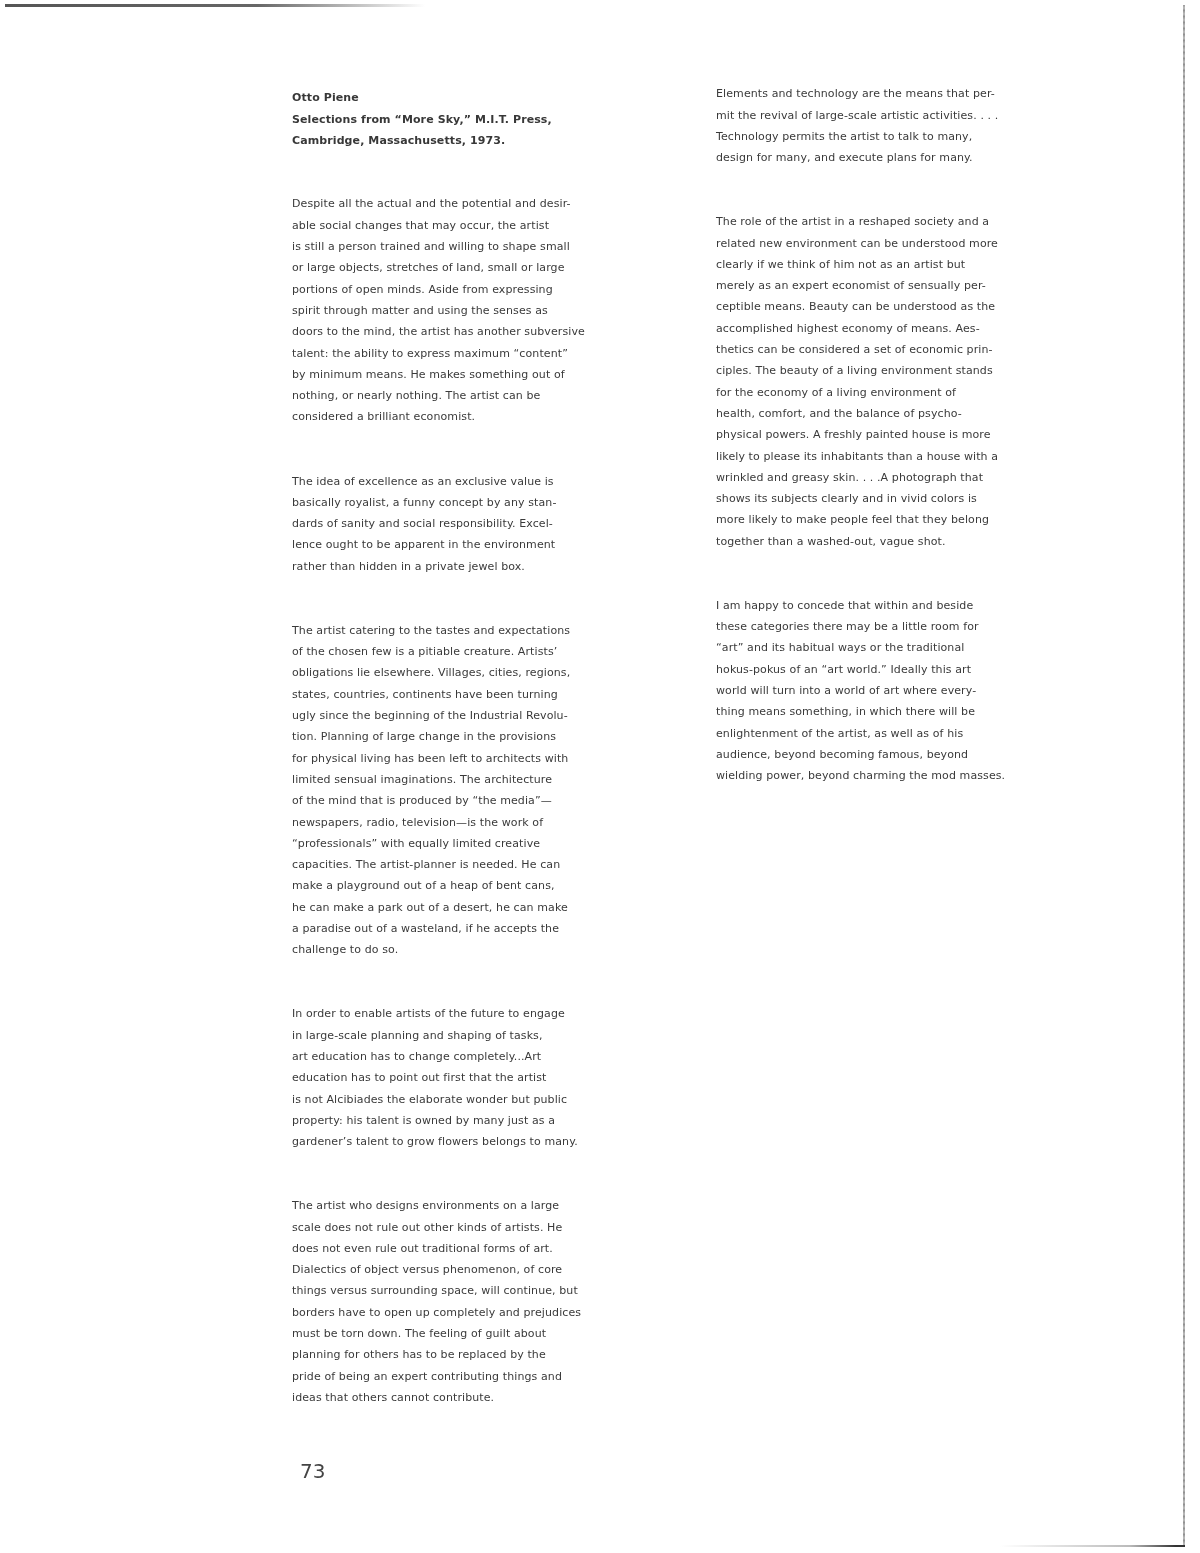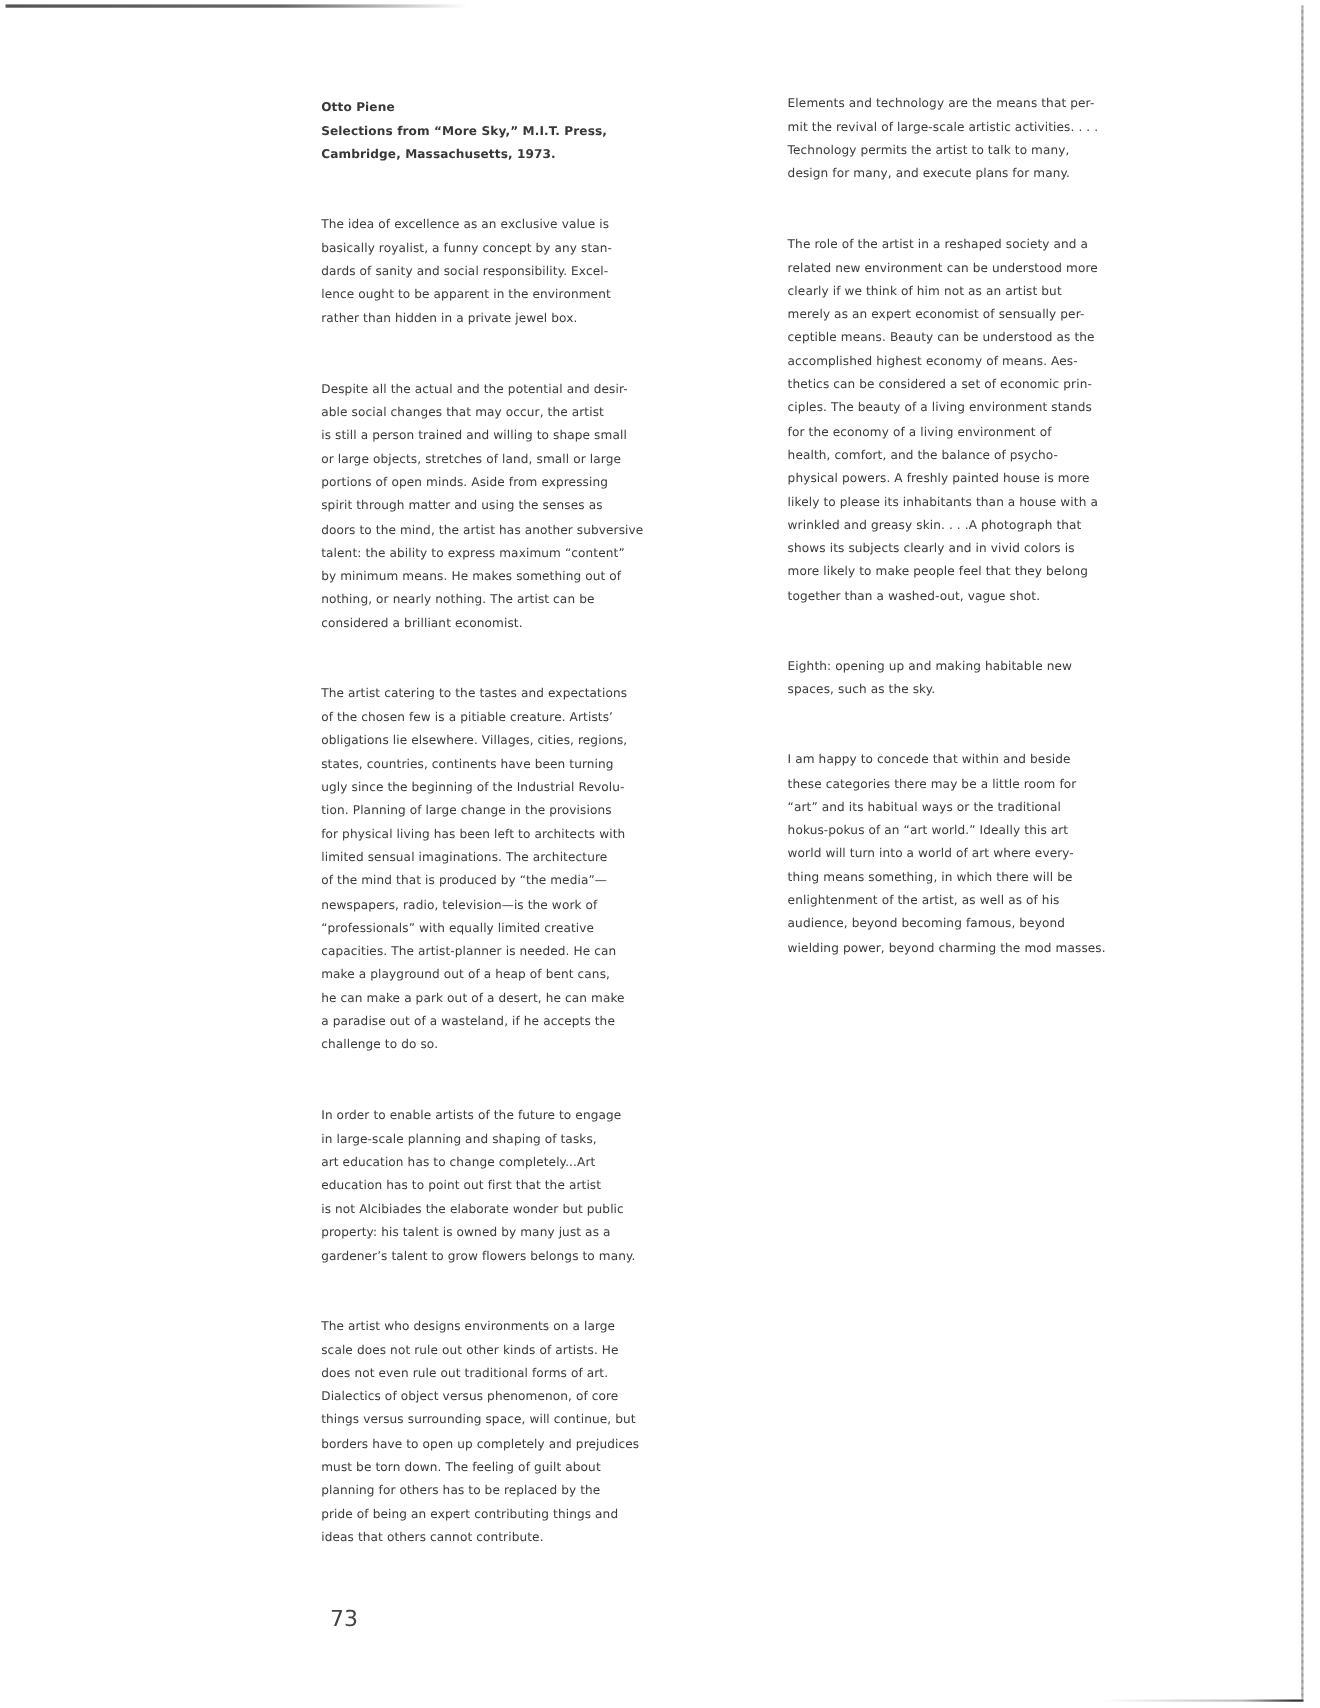--- a/index.html
+++ b/index.html
@@ -69,36 +69,36 @@
 <body>
 
 <div class="top-rule"></div>
 <div class="right-edge"></div>
 <div class="bottom-edge"></div>
 
 <div class="column col-left">
   <div class="heading"><span>Otto Piene</span>
 <span>Selections from “More Sky,” M.I.T. Press,</span>
 <span>Cambridge, Massachusetts, 1973.</span></div>
-  <p class="para">The idea of excellence as an exclusive value is
-basically royalist, a funny concept by any stan-
-dards of sanity and social responsibility.  Excel-
-lence ought to be apparent in the environment
-rather than hidden in a private jewel box.</p>
   <p class="para">Despite all the actual and the potential and desir-
 able social changes that may occur, the artist
 is still a person trained and willing to shape small
 or large objects, stretches of land, small or large
 portions of open minds.  Aside from expressing
 spirit through matter and using the senses as
 doors to the mind, the artist has another subversive
 talent:  the ability to express maximum “content”
 by minimum means.  He makes something out of
 nothing, or nearly nothing.  The artist can be
 considered a brilliant economist.</p>
+  <p class="para">The idea of excellence as an exclusive value is
+basically royalist, a funny concept by any stan-
+dards of sanity and social responsibility.  Excel-
+lence ought to be apparent in the environment
+rather than hidden in a private jewel box.</p>
   <p class="para">The artist catering to the tastes and expectations
 of the chosen few is a pitiable creature.  Artists’
 obligations lie elsewhere.  Villages, cities, regions,
 states, countries, continents have been turning
 ugly since the beginning of the Industrial Revolu-
 tion.  Planning of large change in the provisions
 for physical living has been left to architects with
 limited sensual imaginations.  The architecture
 of the mind that is produced by “the media”—
 newspapers, radio, television—is the work of
@@ -141,22 +141,20 @@
 thetics can be considered a set of economic prin-
 ciples.  The beauty of a living environment stands
 for the economy of a living environment of
 health, comfort, and the balance of psycho-
 physical powers.  A freshly painted house is more
 likely to please its inhabitants than a house with a
 wrinkled and greasy skin. . . .A photograph that
 shows its subjects clearly and in vivid colors is
 more likely to make people feel that they belong
 together than a washed-out, vague shot.</p>
-  <p class="para">Eighth:  opening up and making habitable new
-spaces, such as the sky.</p>
   <p class="para">I am happy to concede that within and beside
 these categories there may be a little room for
 “art” and its habitual ways or the traditional
 hokus-pokus of an “art world.”  Ideally this art
 world will turn into a world of art where every-
 thing means something, in which there will be
 enlightenment of the artist, as well as of his
 audience, beyond becoming famous, beyond
 wielding power, beyond charming the mod masses.</p>
 </div>

